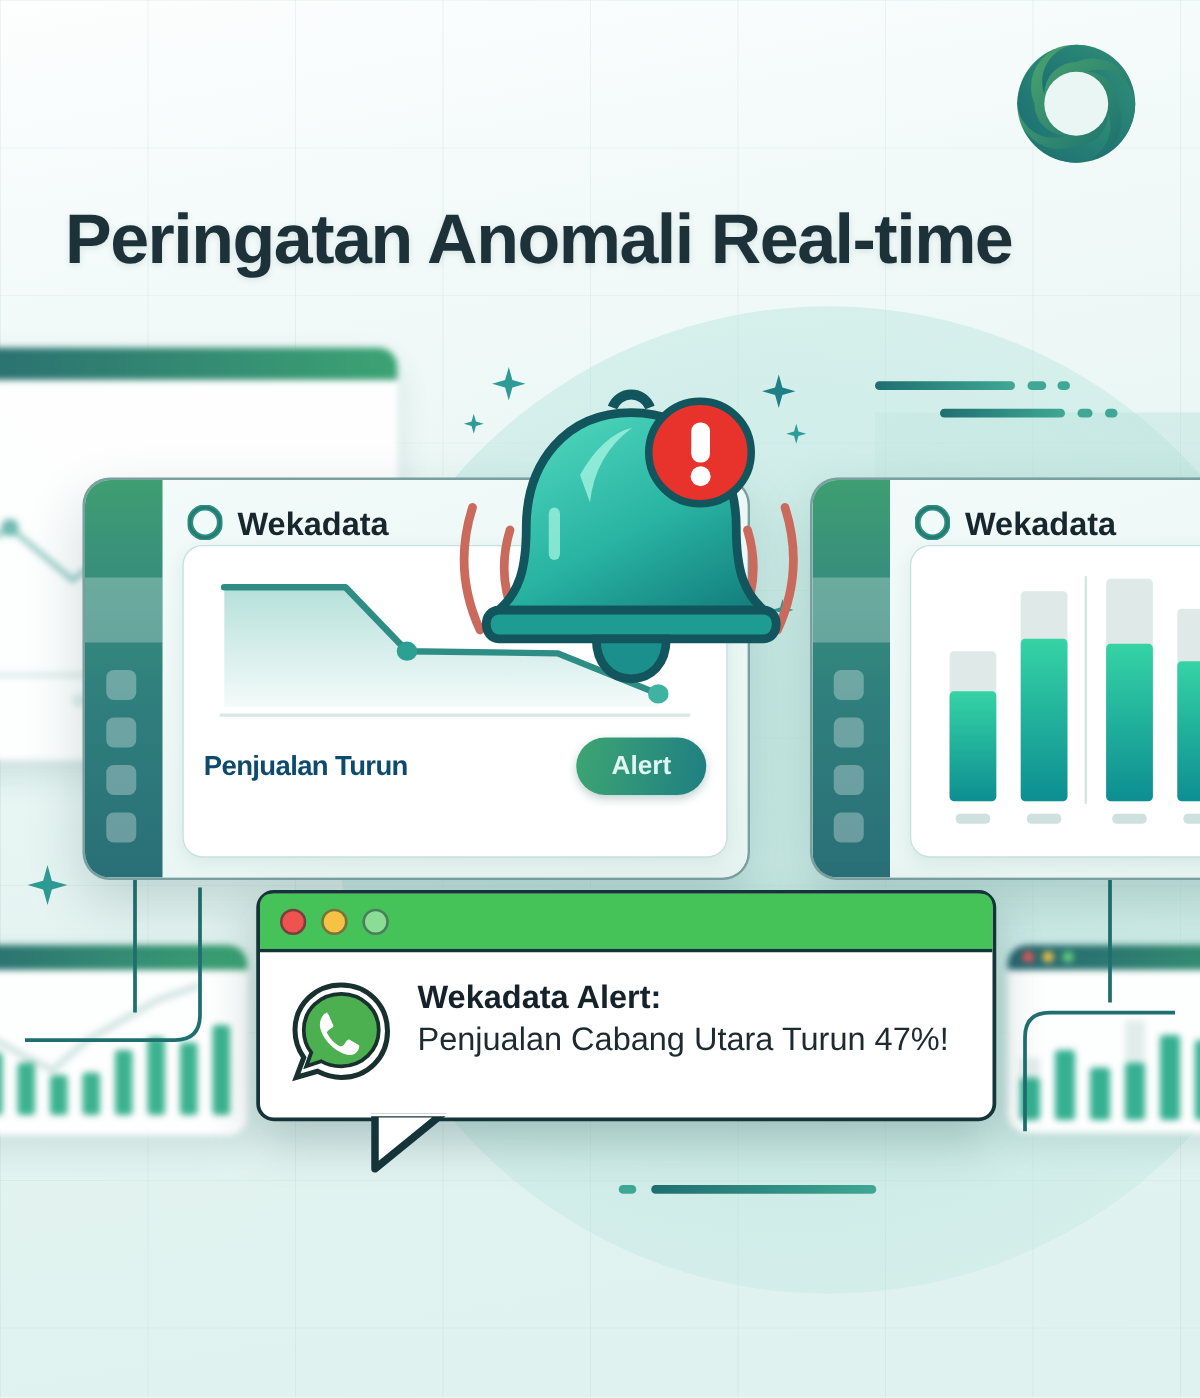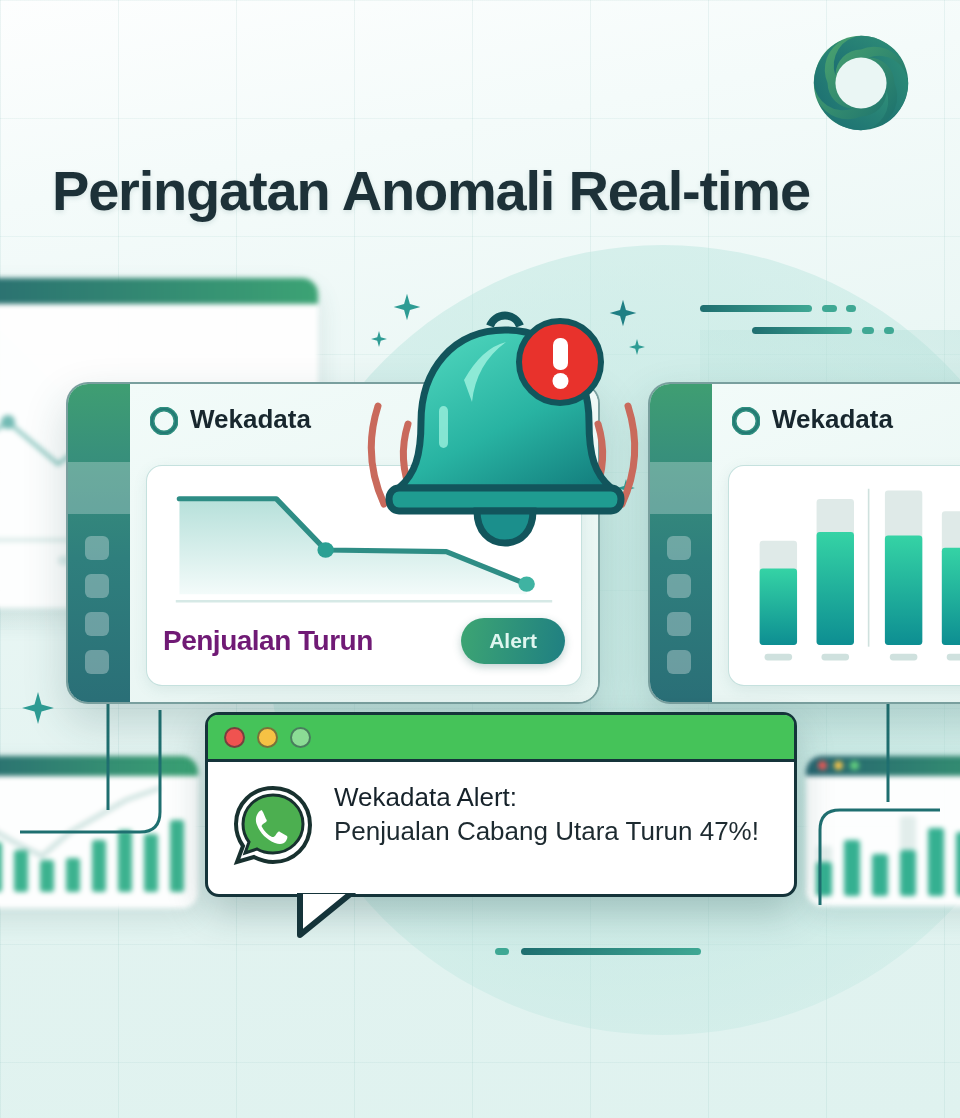--- a/index.html
+++ b/index.html
@@ -50,43 +50,43 @@
   
   .win{position:absolute;border-radius:22px;overflow:hidden;
     box-shadow:0 18px 44px rgba(30,80,80,.20);
     border:2px solid rgba(25,85,85,.55);display:flex;background:#eef8f6;}
   .side{width:62px;flex:0 0 62px;
     background:linear-gradient(180deg,#3f9e72 0%,#38907b 22%,#2f7f7d 55%,#2a6f77 100%);
     position:relative;}
   .side .active{position:absolute;left:0;right:0;top:78px;height:52px;background:rgba(255,255,255,.26);}
   .side .navsq{position:absolute;left:17px;width:24px;height:24px;border-radius:6px;background:rgba(255,255,255,.30);}
   .wbody{flex:1;background:linear-gradient(160deg,#f2fbf9,#e6f4f1);padding:14px 16px 16px 16px;display:flex;flex-direction:column;}
-  .whead{display:flex;align-items:flex-end;gap:12px;margin:6px 0 30px 4px;}
+  .whead{display:flex;align-items:flex-start;gap:12px;margin:6px 0 1px 4px;}
   .whead .brandname{font-size:26px;font-weight:bold;color:#18272e;}
   .card{flex:1;background:#fff;border-radius:16px;border:1px solid rgba(150,200,195,.55);
     box-shadow:0 4px 14px rgba(60,120,115,.10);padding:14px 16px;position:relative;overflow:hidden;}
 
   .cardfoot{display:flex;align-items:center;justify-content:space-between;margin-top:6px;}
-  .cardtitle{font-size:28px;font-weight:bold;color:#701a75;letter-spacing:-.5px;}
+  .cardtitle{font-size:22px;font-weight:bold;color:#0c4a6e;letter-spacing:-.5px;}
   .pill{padding:11px 28px;border-radius:30px;font-size:21px;font-weight:bold;color:#dff6f0;
     background:linear-gradient(100deg,#3da573,#1f7f82);box-shadow:0 3px 8px rgba(30,90,85,.28);}
 
   
   .bellwrap{position:absolute;left:360px;top:288px;width:290px;height:270px;}
 
   
   .notif{position:absolute;left:205px;top:712px;width:586px;
     border:3px solid #15343a;border-radius:14px;background:#fff;
     box-shadow:0 16px 36px rgba(25,70,70,.26);overflow:visible;}
   .notif .titlebar{height:44px;background:#45c359;border-bottom:3px solid #15343a;
     border-radius:9px 9px 0 0;display:flex;align-items:center;padding-left:16px;gap:12px;}
   .notif .titlebar i{width:17px;height:17px;border-radius:50%;display:block;border:2px solid rgba(20,50,50,.55);}
   .notif .content{display:flex;gap:18px;padding:20px 22px 26px 22px;}
   .notif .msg{flex:1;}
-  .notif .msgtitle{font-size:26px;font-weight:normal;color:#16222a;margin-bottom:2px;}
+  .notif .msgtitle{font-size:26px;font-weight:bold;color:#16222a;margin-bottom:2px;}
   .notif .msgbody{font-size:26px;color:#1d2a30;line-height:1.26;}
   .tail{position:absolute;left:88px;bottom:-47px;width:120px;height:50px;}
 </style>
 </head>
 <body>
 
 <div class="stage">
 
   <div class="grid"></div>
   <div class="softcircle"></div>

